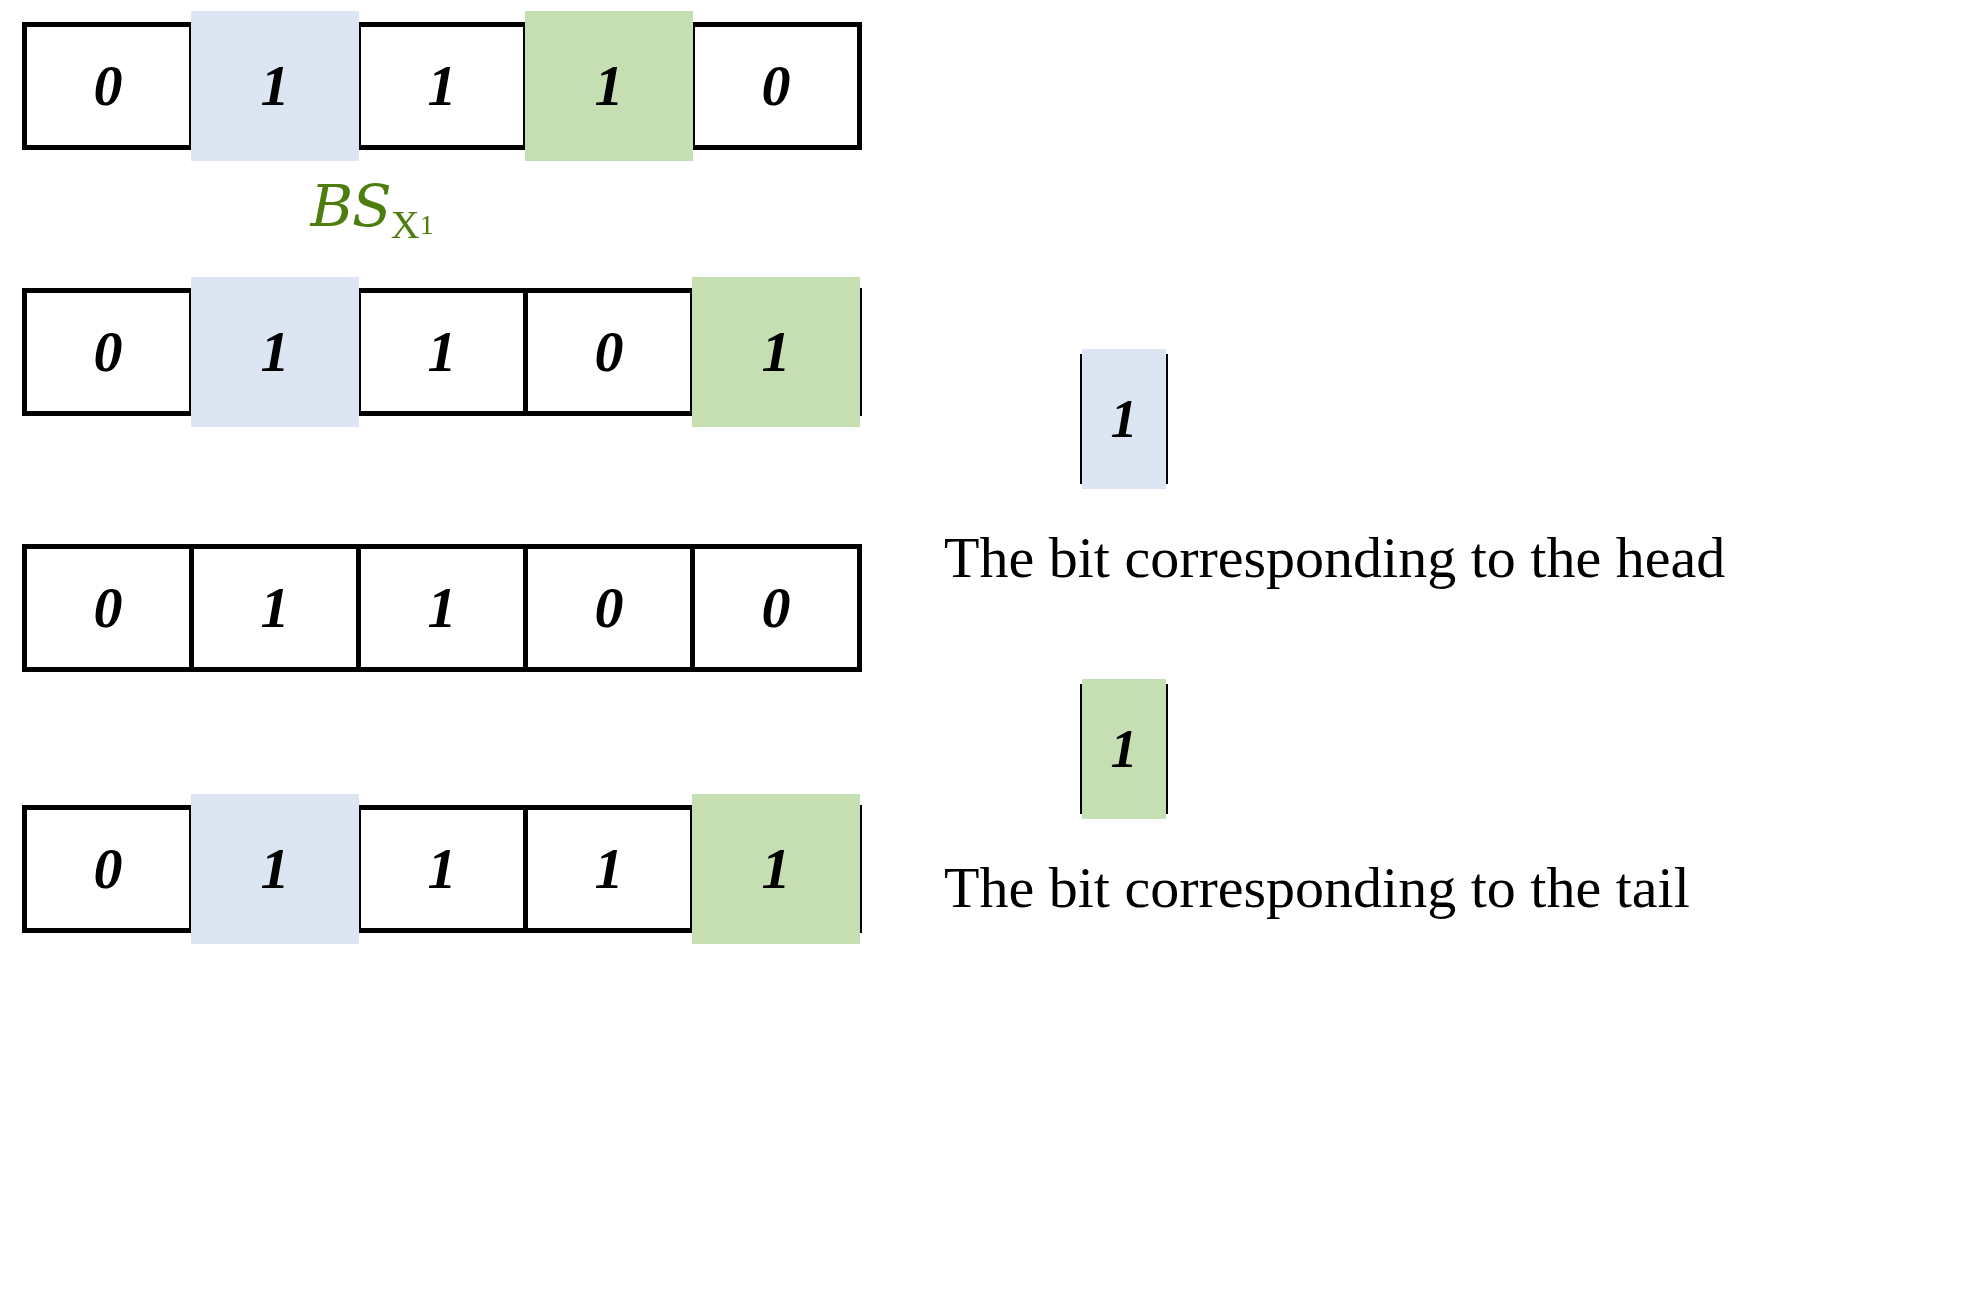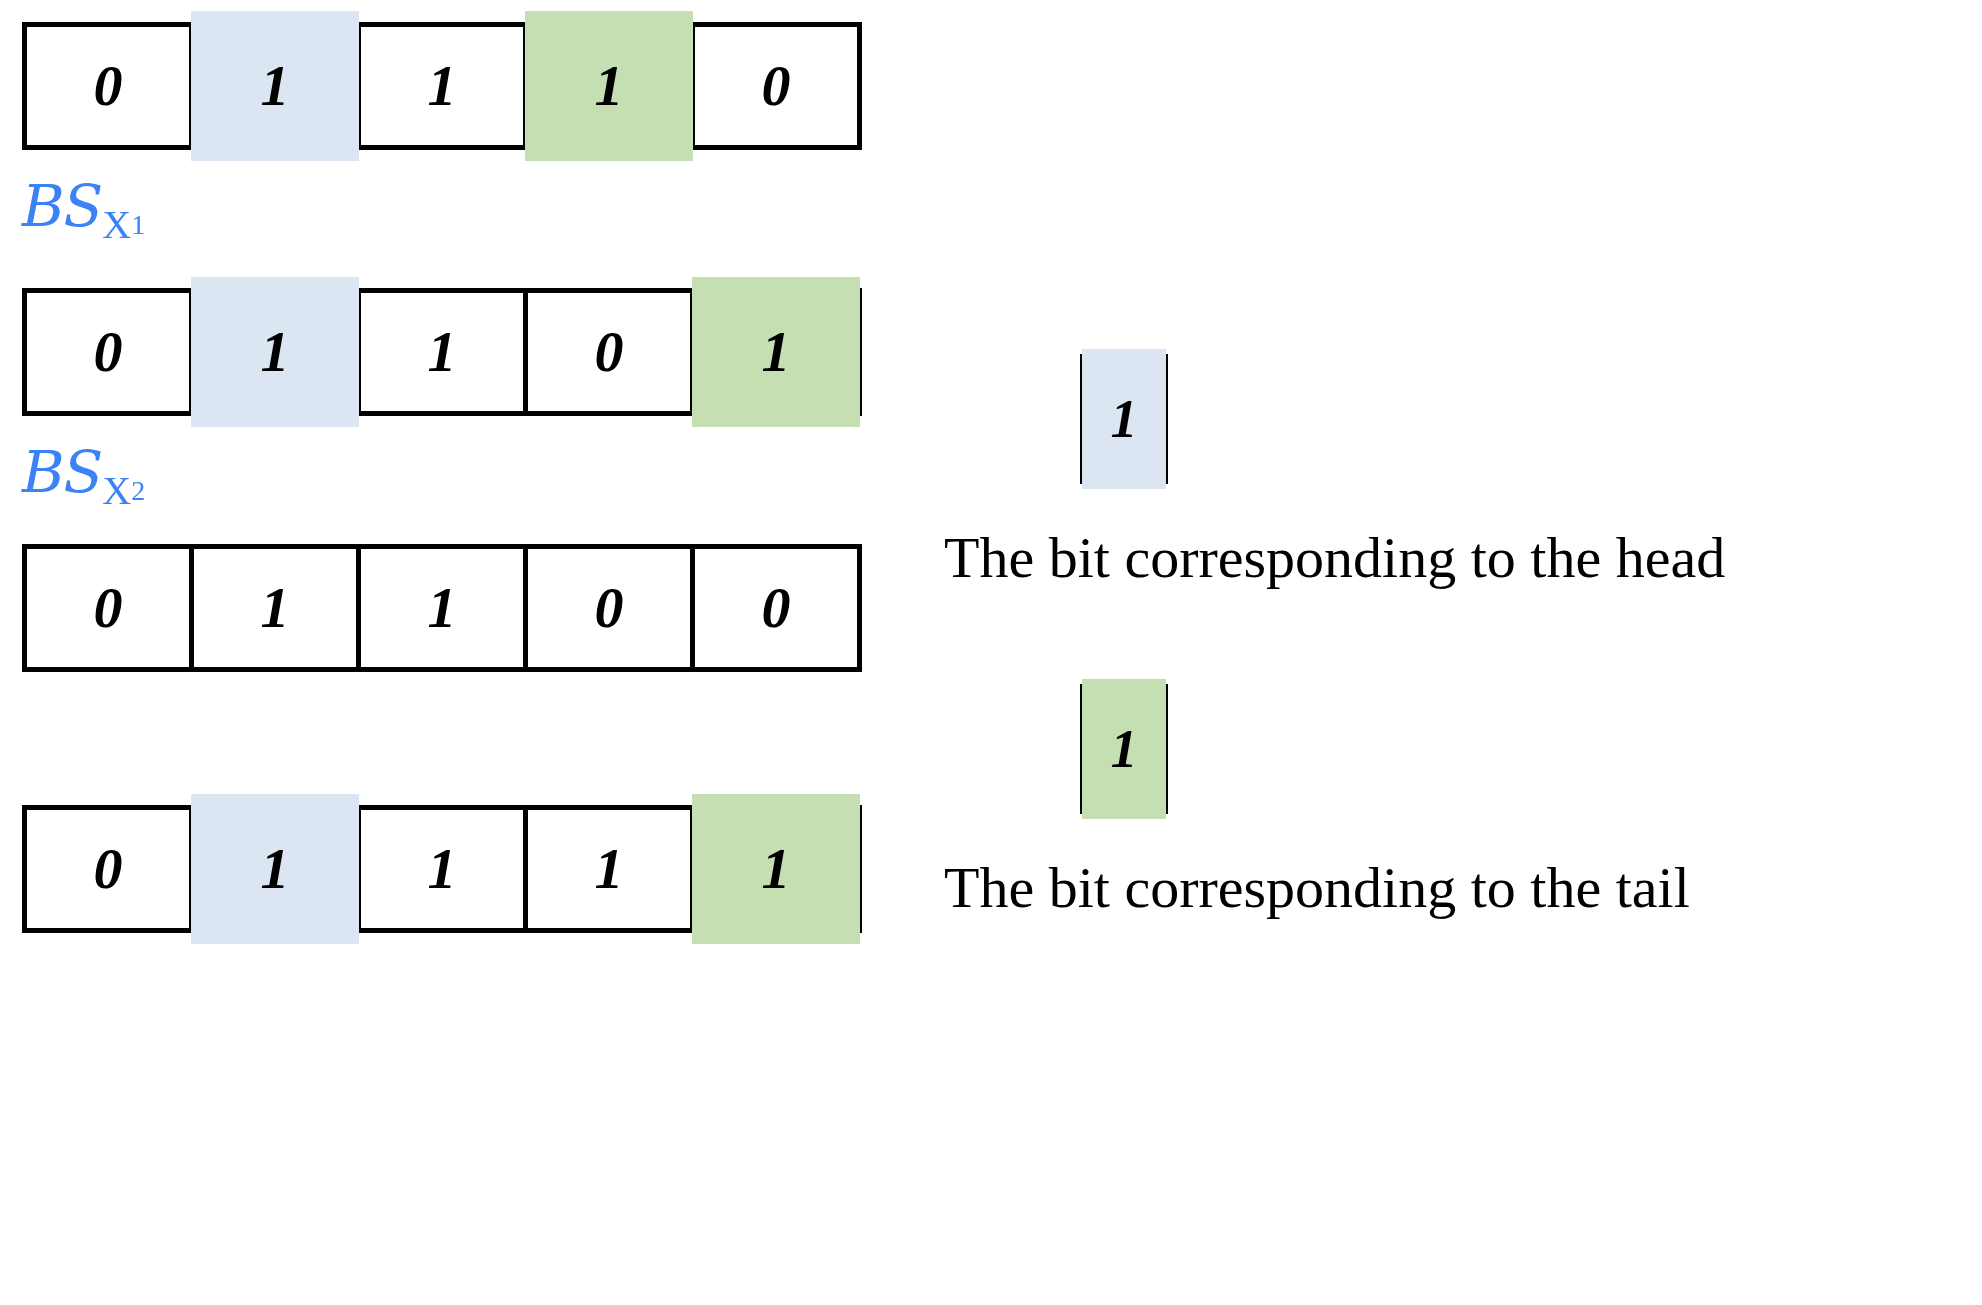--- a/index.html
+++ b/index.html
@@ -72,23 +72,24 @@
     font-style: italic;
     font-weight: bold;
     font-size: 58px;
     line-height: 1;
     color: #000000;
     letter-spacing: 0;
   }
 
   .row-label {
     margin-top: 22px;
+    text-align: center;
     width: 700px;
     font-size: 56px;
-    color: #3b82f6;
+    color: #4d7c0f;
     white-space: nowrap;
   }
 
   
   .script {
     font-family: "DejaVu Serif", "Liberation Serif", serif;
     font-style: italic;
     font-size: 58px;
     letter-spacing: -1px;
   }
@@ -218,23 +219,20 @@
       </div>
       <div class="cell plain">
         <span class="hl"></span>
         <span class="digit">0</span>
       </div>
       <div class="cell green">
         <span class="hl"></span>
         <span class="digit">1</span>
       </div>
     </div>
-    <div class="row-label">
-      <span class="script">BS</span><span class="sub">X</span><span class="sub subsub">2</span>
-    </div>
   </div>
 
   <div class="row-block" style="top:544px;">
     <div class="strip">
       <div class="cell plain">
         <span class="hl"></span>
         <span class="digit">0</span>
       </div>
       <div class="cell plain">
         <span class="hl"></span>

